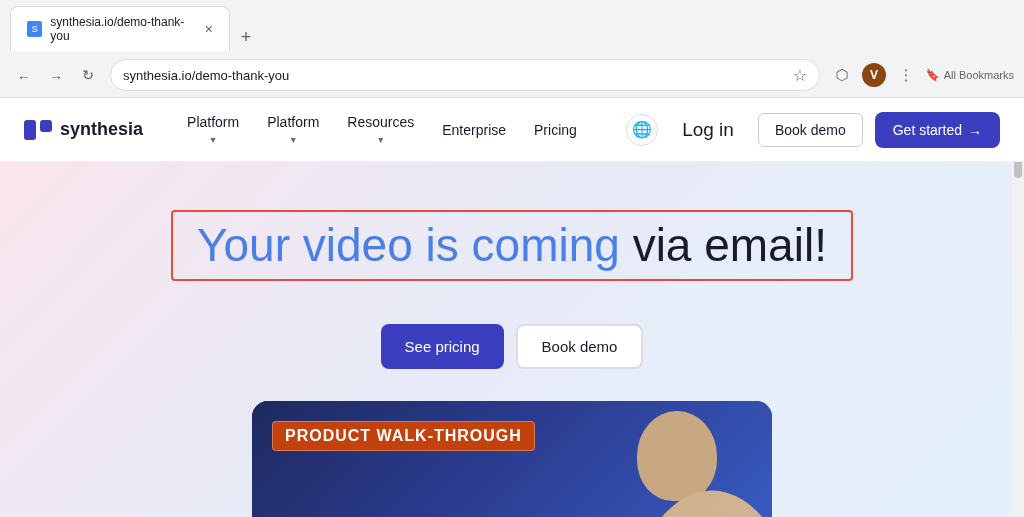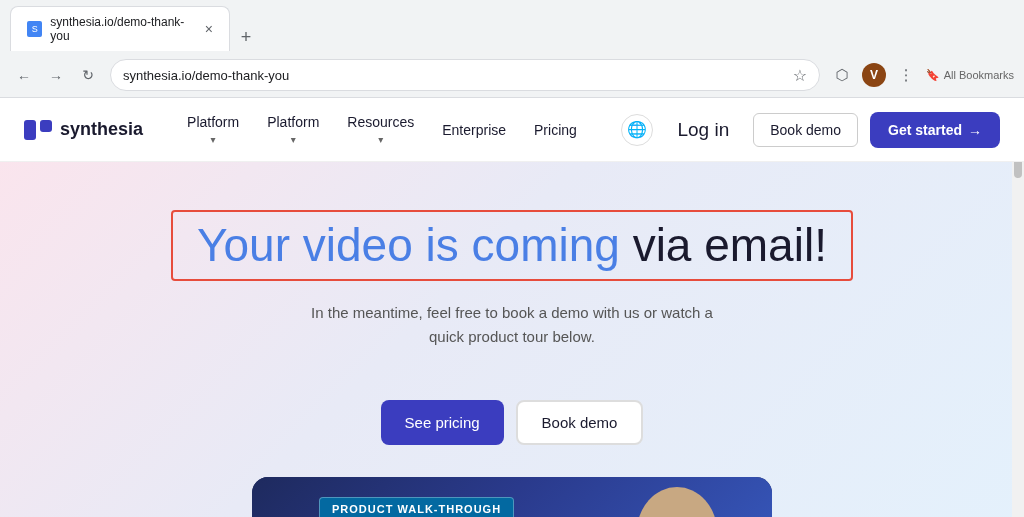--- a/index.html
+++ b/index.html
@@ -127,21 +127,21 @@
       font-size: 19px; color: #1a1a2e; cursor: pointer; padding: 8px 12px;
       border-radius: 6px; border: none; background: transparent;
     }
     .book-demo-btn {
       font-size: 14px; color: #1a1a2e; cursor: pointer; padding: 8px 16px;
       border-radius: 6px; border: 1px solid #ccc; background: #fff;
     }
     .get-started-btn {
       font-size: 14px; color: #fff; cursor: pointer; padding: 10px 18px;
       border-radius: 8px; border: none; background: #3b3dbf;
-      display: flex; align-items: center; gap: 6px; font-weight: 700;
+      display: flex; align-items: center; gap: 6px; font-weight: 400;
     }
 
     
     .hero-section {
       display: flex;
       flex-direction: column;
       align-items: center;
       padding: 48px 24px 32px;
       text-align: center;
     }
@@ -190,30 +190,29 @@
     }
     .video-bg {
       position: absolute;
       top: 0; left: 0; right: 0; bottom: 0;
       background: linear-gradient(135deg, #1e2a5e 0%, #2a3a8c 40%, #3a5fc8 100%);
     }
     .video-label {
       position: absolute;
       top: 20px;
       left: 20px;
-      background: #0369a1;
+      background: #c2410c;
       border: 1px solid rgba(255,255,255,0.3);
       color: #fff;
-      font-size: 11px;
+      font-size: 16px;
       font-weight: 700;
       letter-spacing: 1px;
       padding: 5px 12px;
       border-radius: 4px;
       z-index: 2;
-      margin-left: 47px;
     }
     .person-silhouette {
       position: absolute;
       right: 0;
       top: 0;
       bottom: 0;
       width: 200px;
       z-index: 1;
       background: linear-gradient(to left, rgba(30,42,94,0) 0%, rgba(30,42,94,0) 100%);
       overflow: hidden;
@@ -333,21 +332,20 @@
         <span>→</span>
       </button>
     </div>
   </nav>
 
   <div class="hero-section">
     <h1 class="hero-heading">
       <span class="heading-colored">Your video is coming</span>
       <span class="heading-dark"> <span>via email!</span></span>
     </h1>
-    <p class="hero-subtitle">In the meantime, feel free to book a demo with us or watch a quick product tour below.</p>
 
     <div class="hero-buttons">
       <button class="see-pricing-btn">See pricing</button>
       <button class="book-demo-hero-btn">Book demo</button>
     </div>
 
     <div class="video-card">
       <div class="video-bg"></div>
 
       <div class="video-label">PRODUCT WALK-THROUGH</div>

